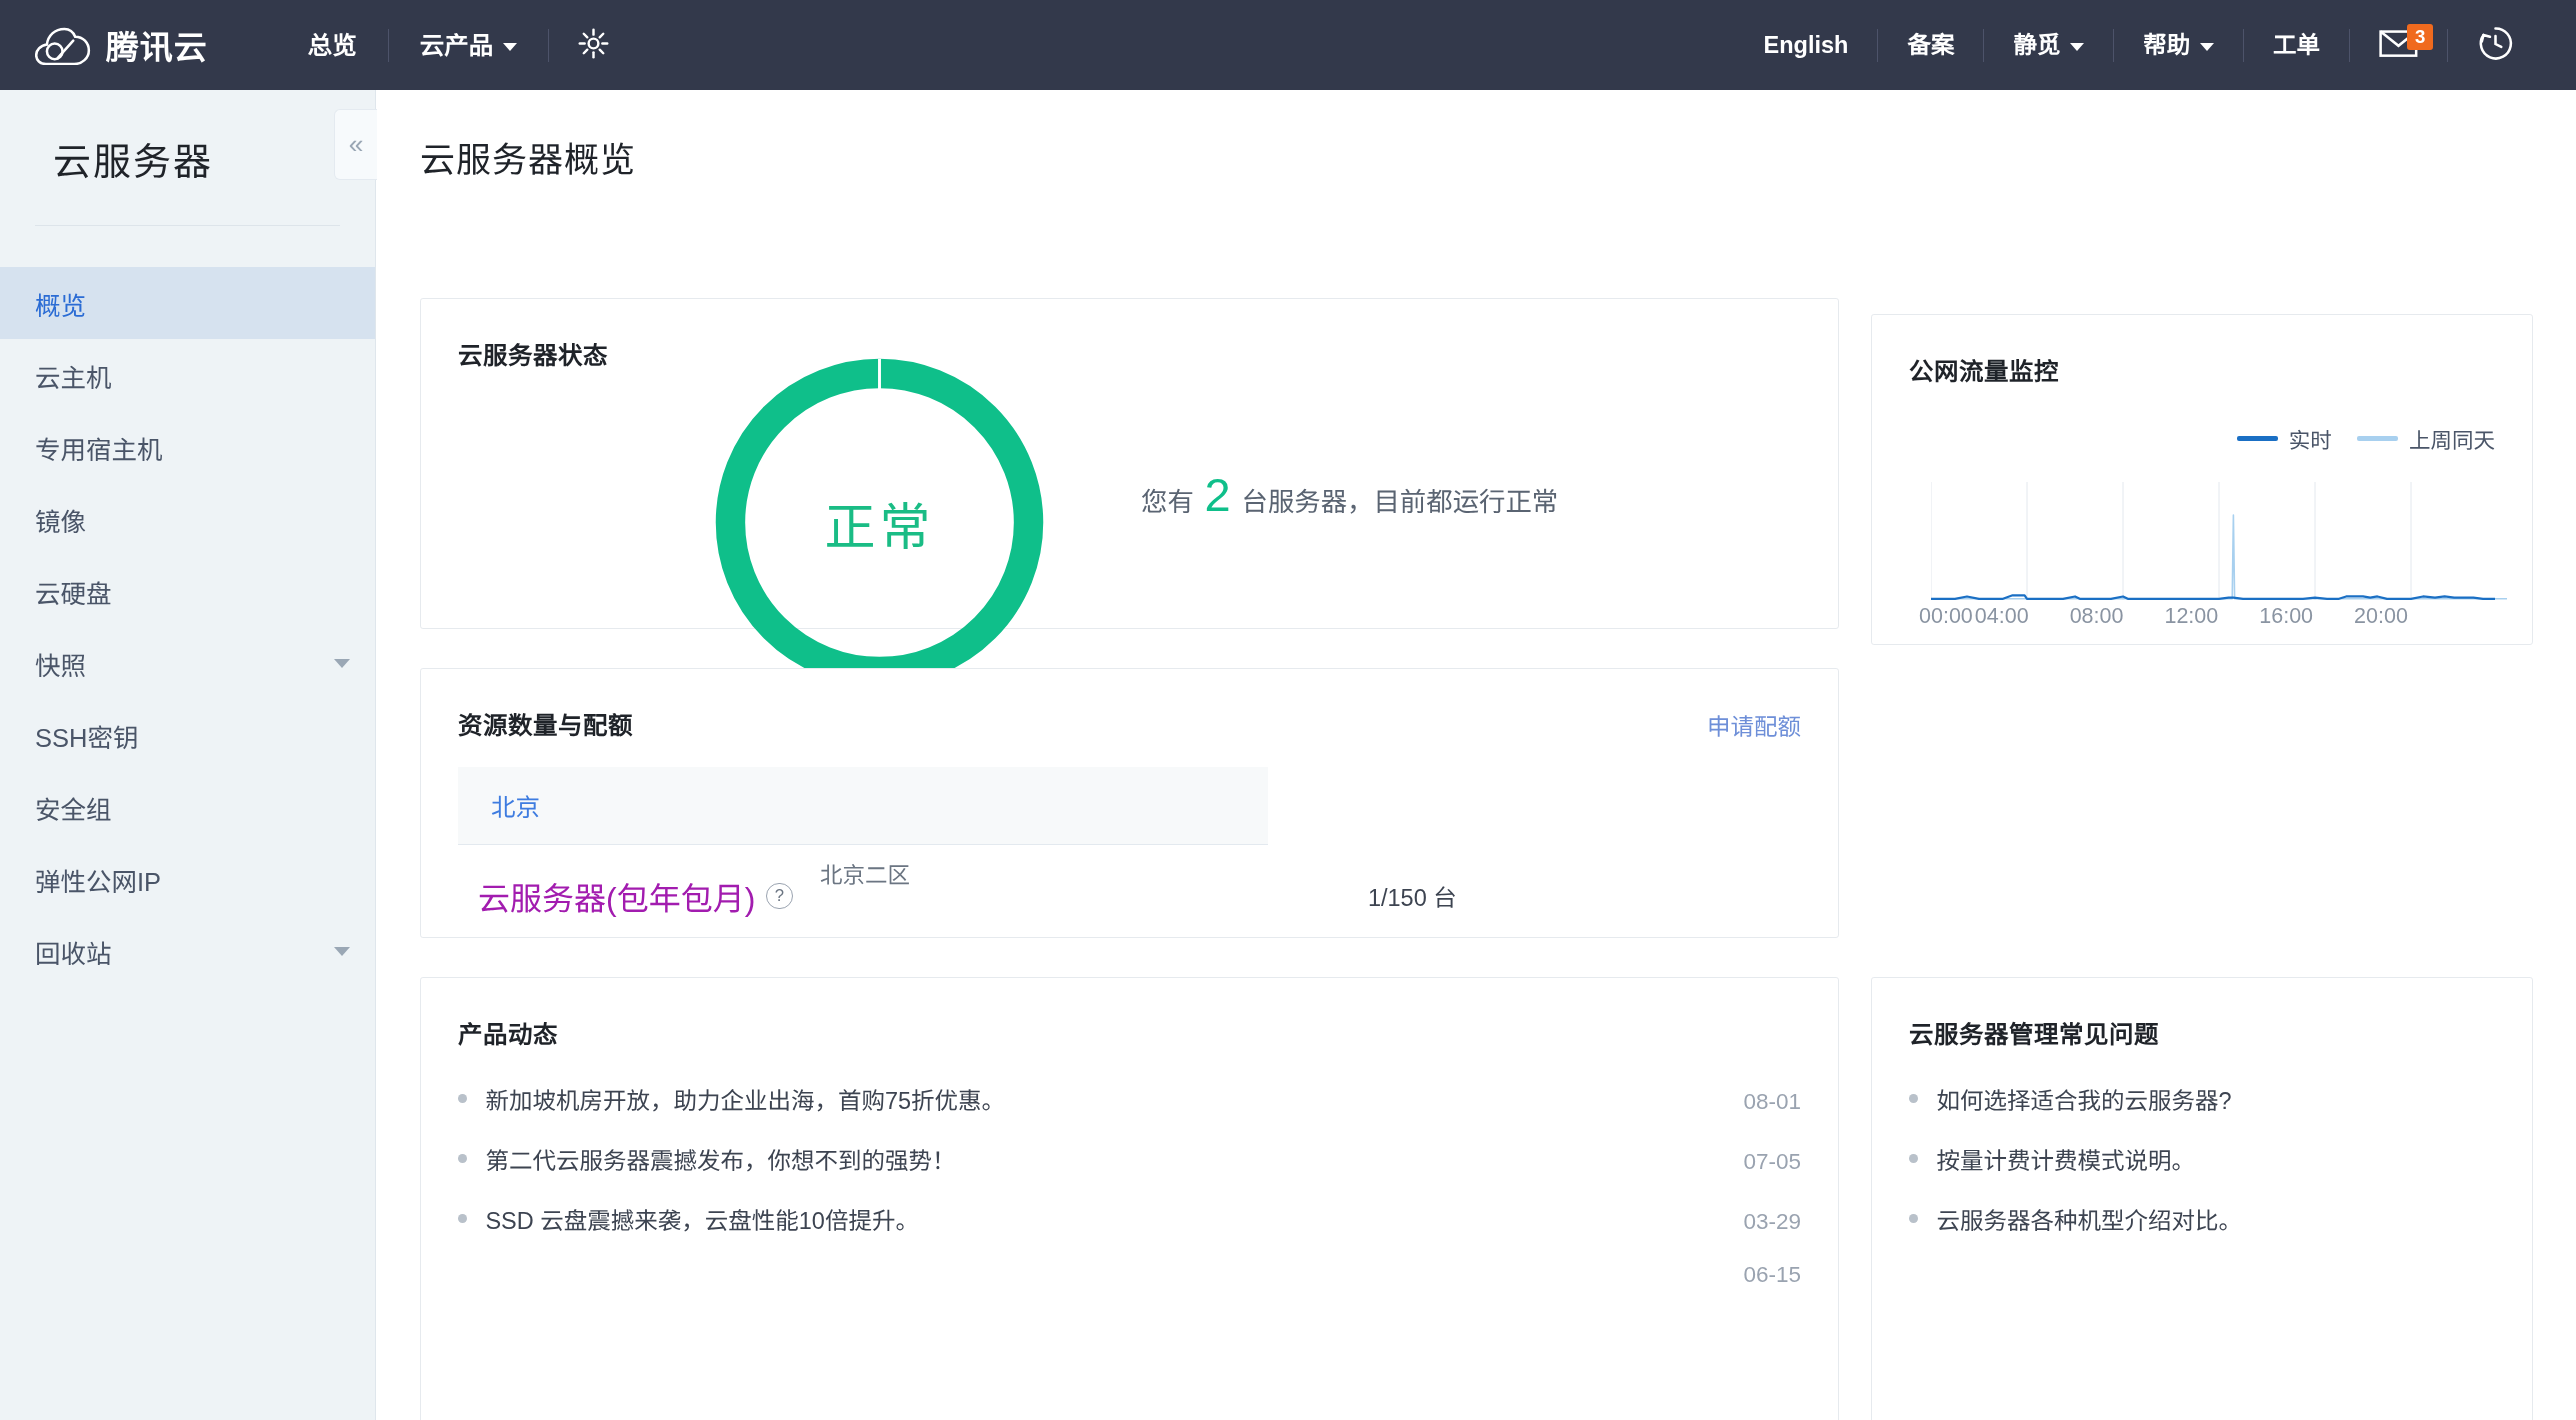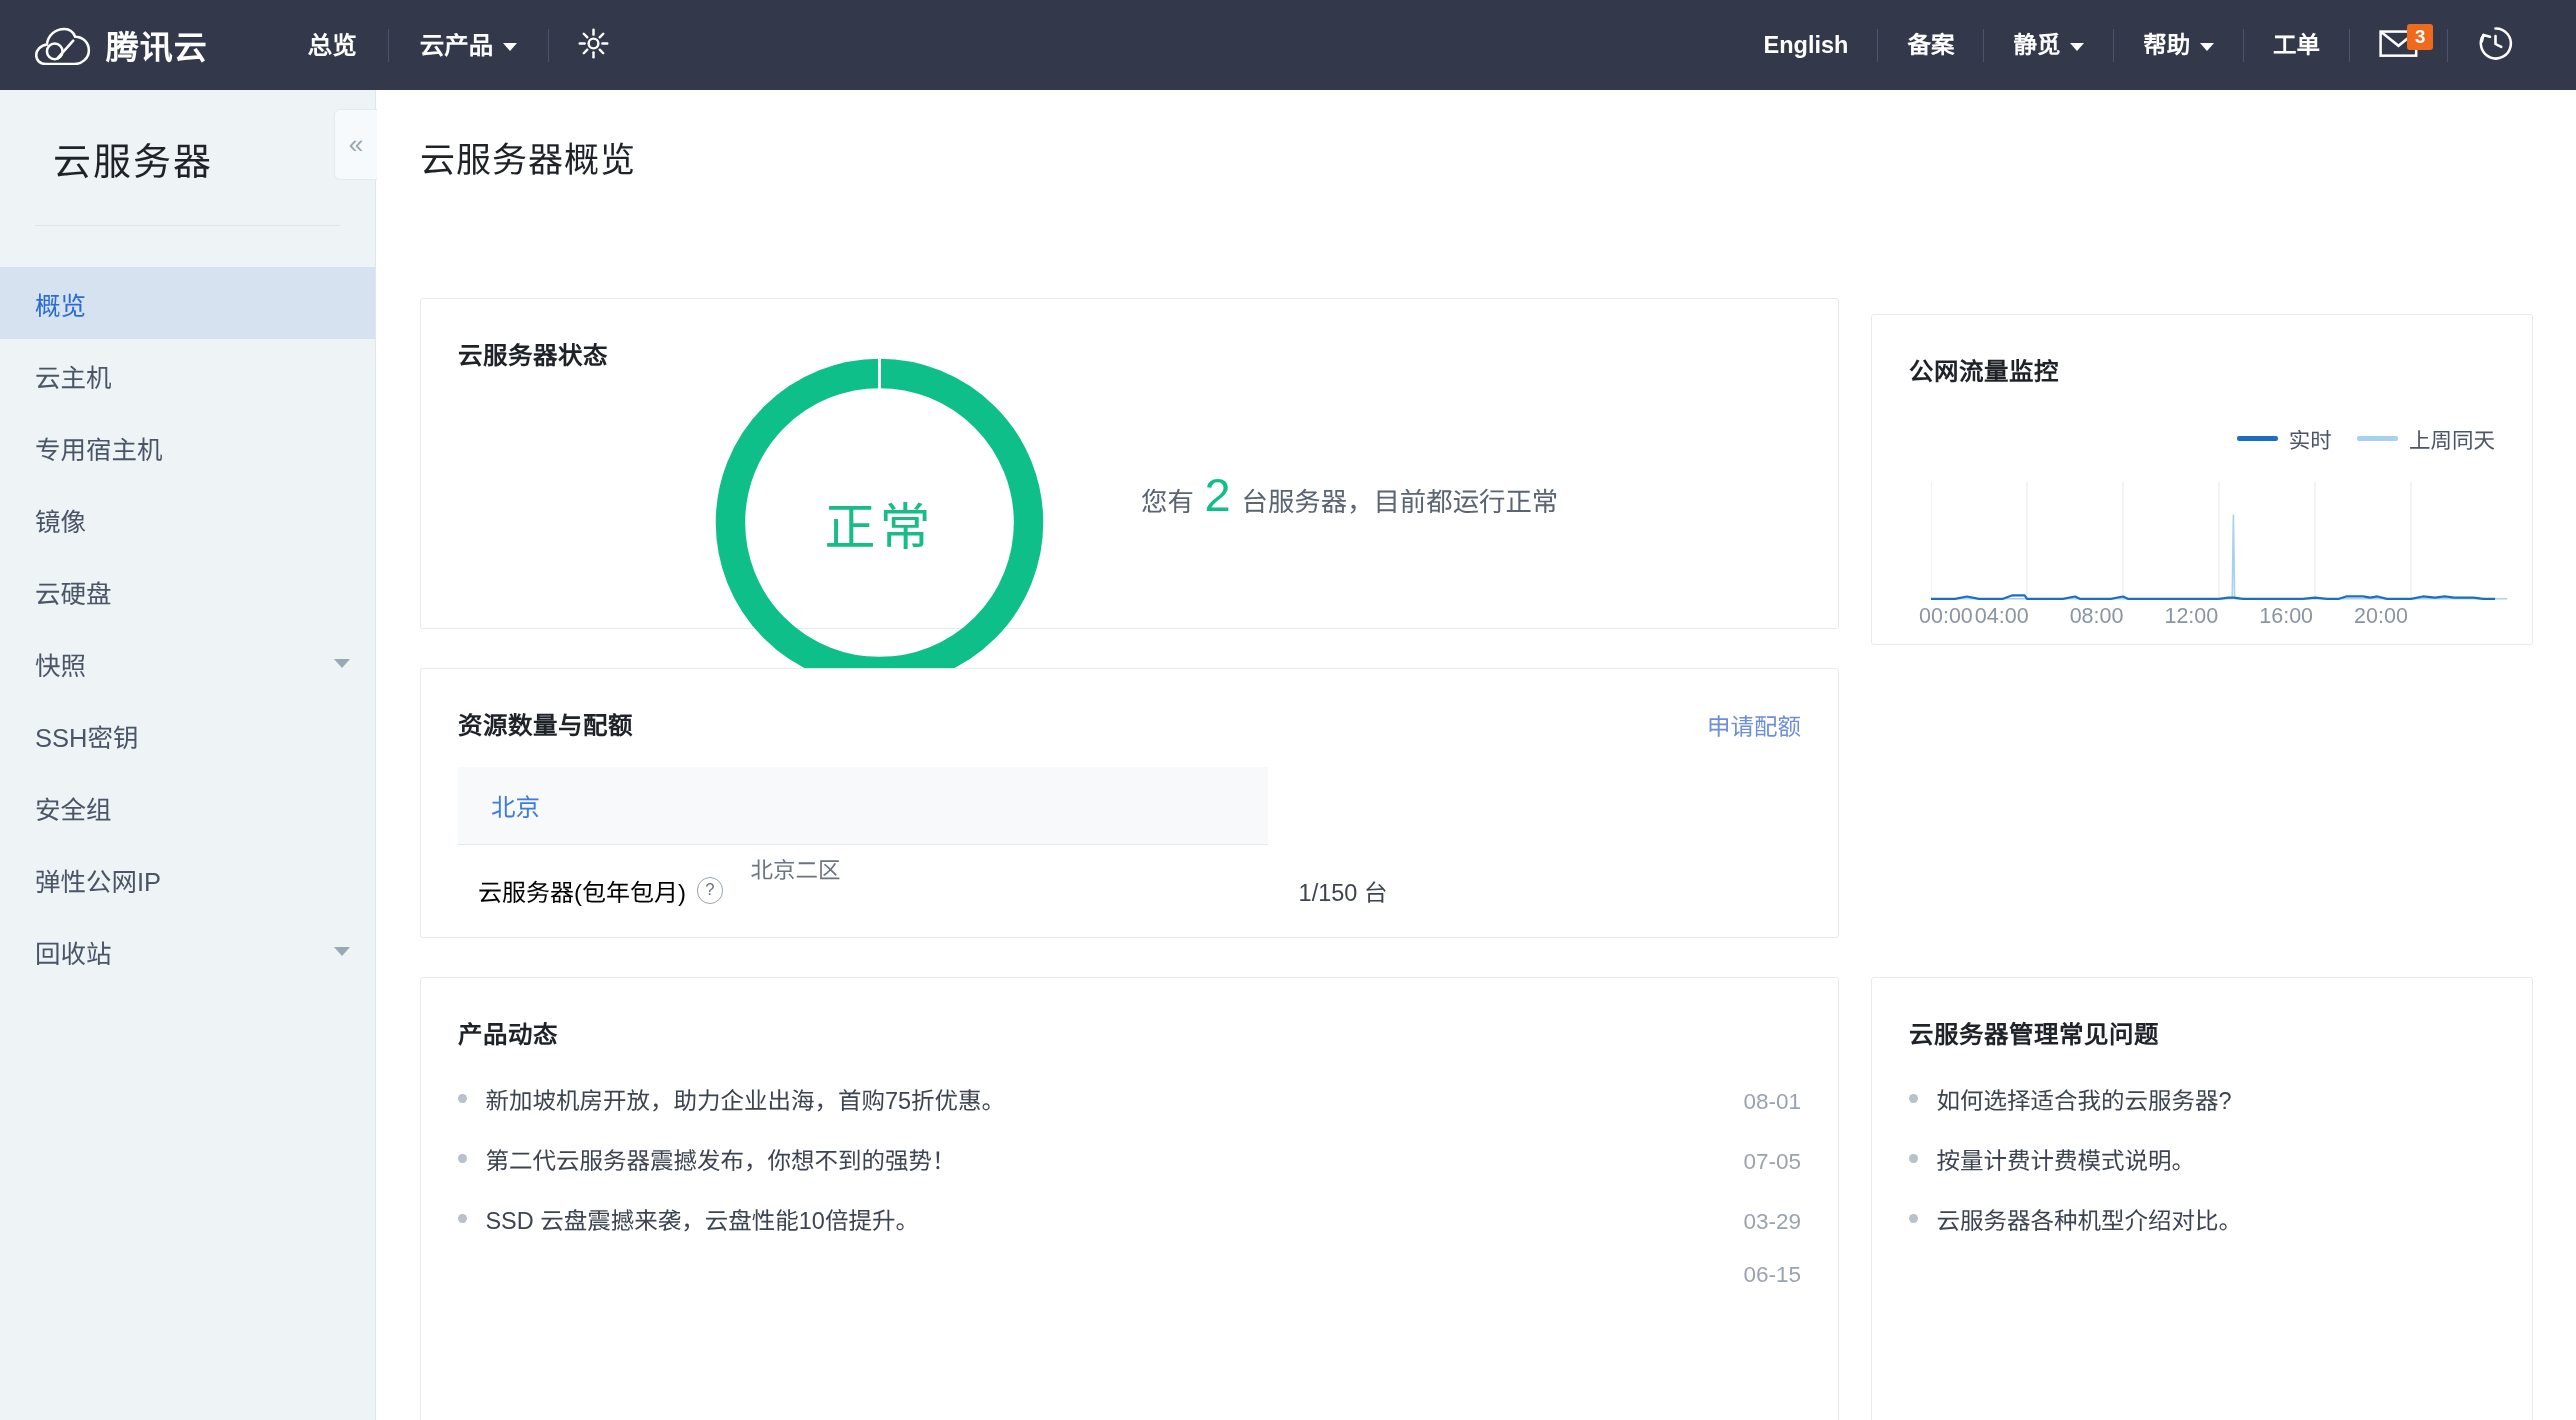--- a/index.html
+++ b/index.html
@@ -143,21 +143,21 @@
     position: absolute; left: 37px; top: 98px;
     width: 810px; height: 78px;
     background: #f7f9fa; border-bottom: 1px solid #e3e9ef;
     display: flex; align-items: center; padding-left: 33px;
   }
   #region-tab span { font-size: 24.5px; color: #3e7ce0; font-weight: 500; cursor: pointer; }
   #quota-row {
     position: absolute; left: 57px; top: 204px;
     display: flex; align-items: center; white-space: nowrap;
   }
-  #quota-label { font-size: 24px; color: #000000; }
+  #quota-label { font-size: 32px; color: #a21caf; }
   #q-help {
     display: inline-flex; align-items: center; justify-content: center;
     width: 26.4px; height: 26.4px; border: 1.6px solid #9aa3b0; border-radius: 50%;
     font-size: 16.7px; color: #6b7582; margin-left: 10.8px; cursor: pointer;
   }
   #bar-block { position: relative; margin-left: 27.4px; width: 519px; }
   #bar-zone {
     position: absolute; left: 0; top: -39px;
     font-size: 22.5px; color: #6b7582;
   }

